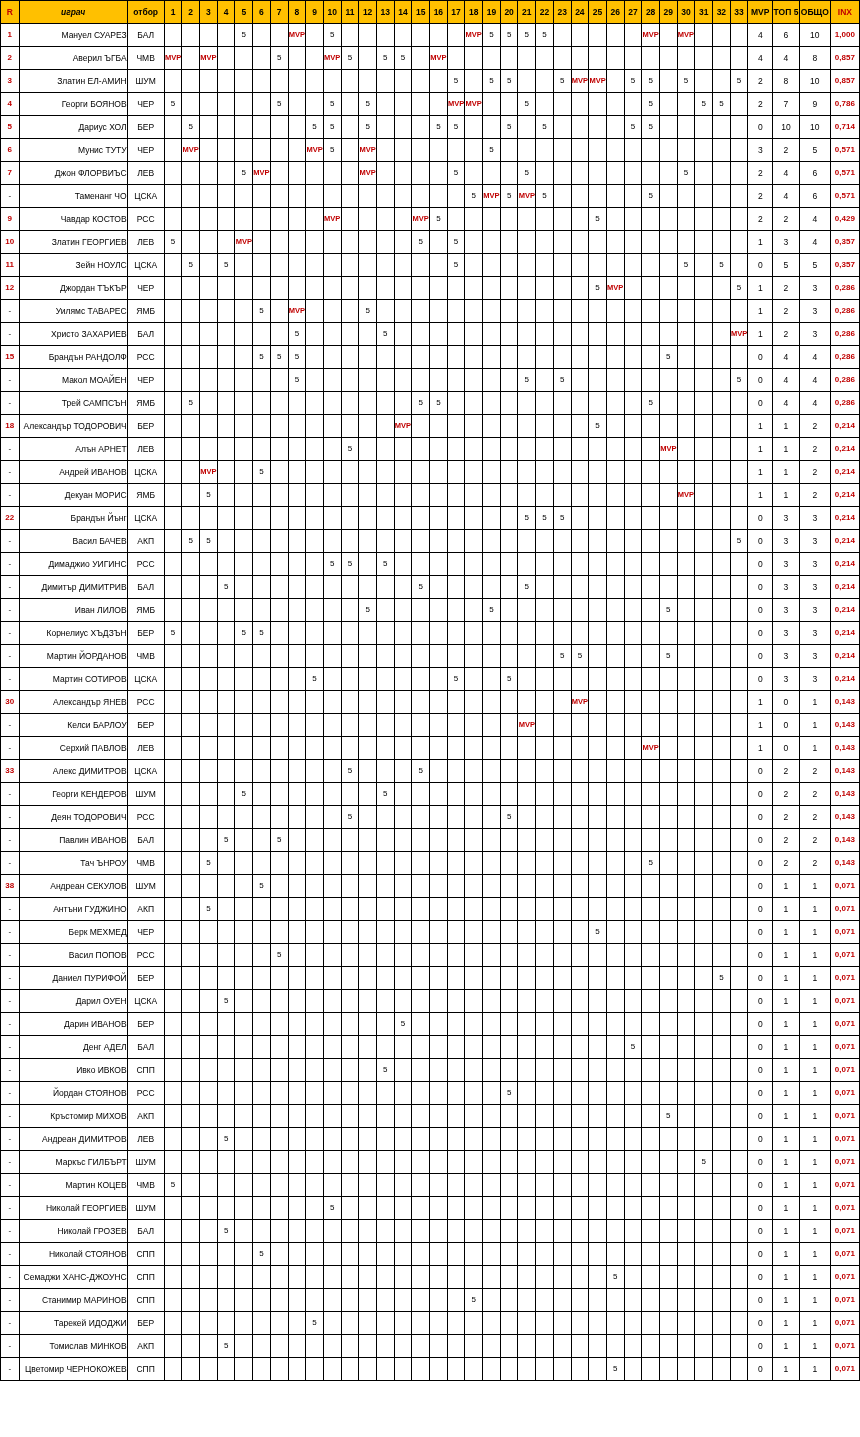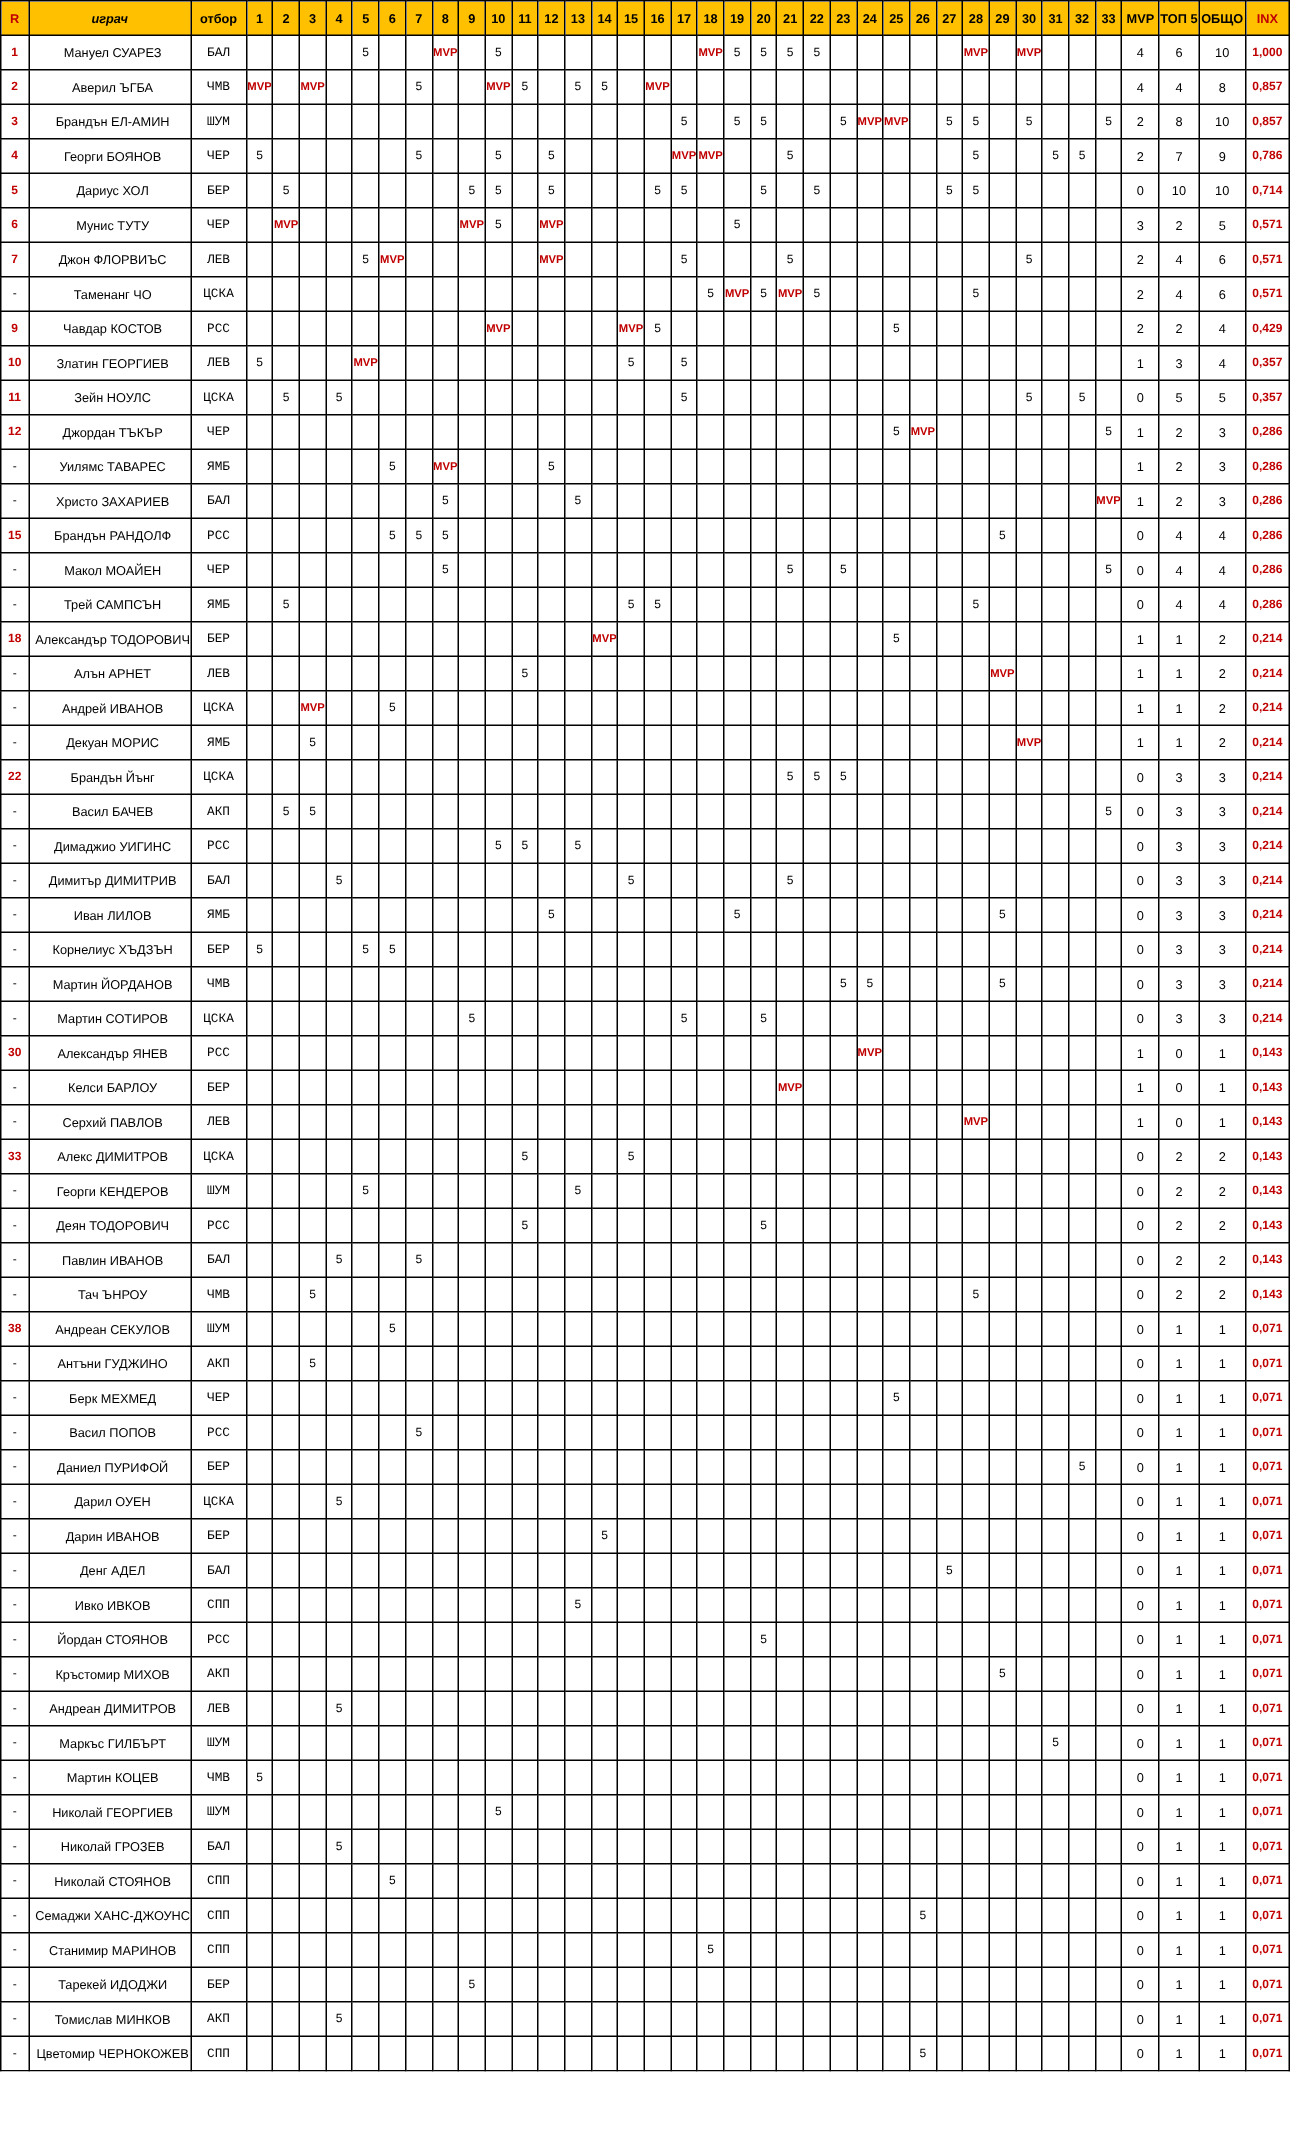--- a/index.html
+++ b/index.html
@@ -6,22 +6,22 @@
   body{font-family:"Liberation Sans", sans-serif;}
   #sheet{width:860px;}
   table{border-collapse:collapse;width:860px;table-layout:fixed;}
   th,td{border:1px solid #000;font-size:8px;line-height:1;padding:0;height:22px;text-align:center;vertical-align:middle;overflow:hidden;white-space:nowrap;}
   thead th{background:#ffc000;font-weight:bold;font-size:8.5px;}
   thead th.r-h{color:#c00000;}
   thead th.pl-h{font-style:italic;}
   thead th.inx-h{color:#c00000;}
   td.rank{font-size:8px;font-weight:bold;color:#c00000;}
   td.rank.dash{color:#000;font-weight:normal;}
-  td.player{text-align:center;padding-left:4px;font-size:8.5px;}
-  td.team{font-size:8.5px;font-family:Liberation Mono, monospace;}
+  td.player{text-align:right;padding-left:4px;font-size:8.5px;}
+  td.team{font-size:8.5px;}
   td.slot{font-size:8px;}
   td.mvp{color:#c00000;font-weight:bold;font-size:7.5px;}
   td.inx{color:#c00000;font-weight:bold;font-size:8px;margin-left:24px;}
   td.num{font-size:8.5px;}
   col.c-rank{width:18px;}
   col.c-player{width:105px;}
   col.c-team{width:36px;}
   col.c-slot{width:17.2px;}
   col.c-mvp{width:24px;}
   col.c-top5{width:26px;}
@@ -199,21 +199,21 @@
           <td class="slot"></td>
           <td class="slot"></td>
           <td class="slot"></td>
           <td class="num">4</td>
           <td class="num">4</td>
           <td class="num">8</td>
           <td class="inx">0,857</td>
         </tr>
         <tr>
           <td class="rank">3</td>
-          <td class="player">Брандън ЕЛ-АМИН</td>
+          <td class="player">Златин ЕЛ-АМИН</td>
           <td class="team">ШУМ</td>
           <td class="slot"></td>
           <td class="slot"></td>
           <td class="slot"></td>
           <td class="slot"></td>
           <td class="slot"></td>
           <td class="slot"></td>
           <td class="slot"></td>
           <td class="slot"></td>
           <td class="slot"></td>

